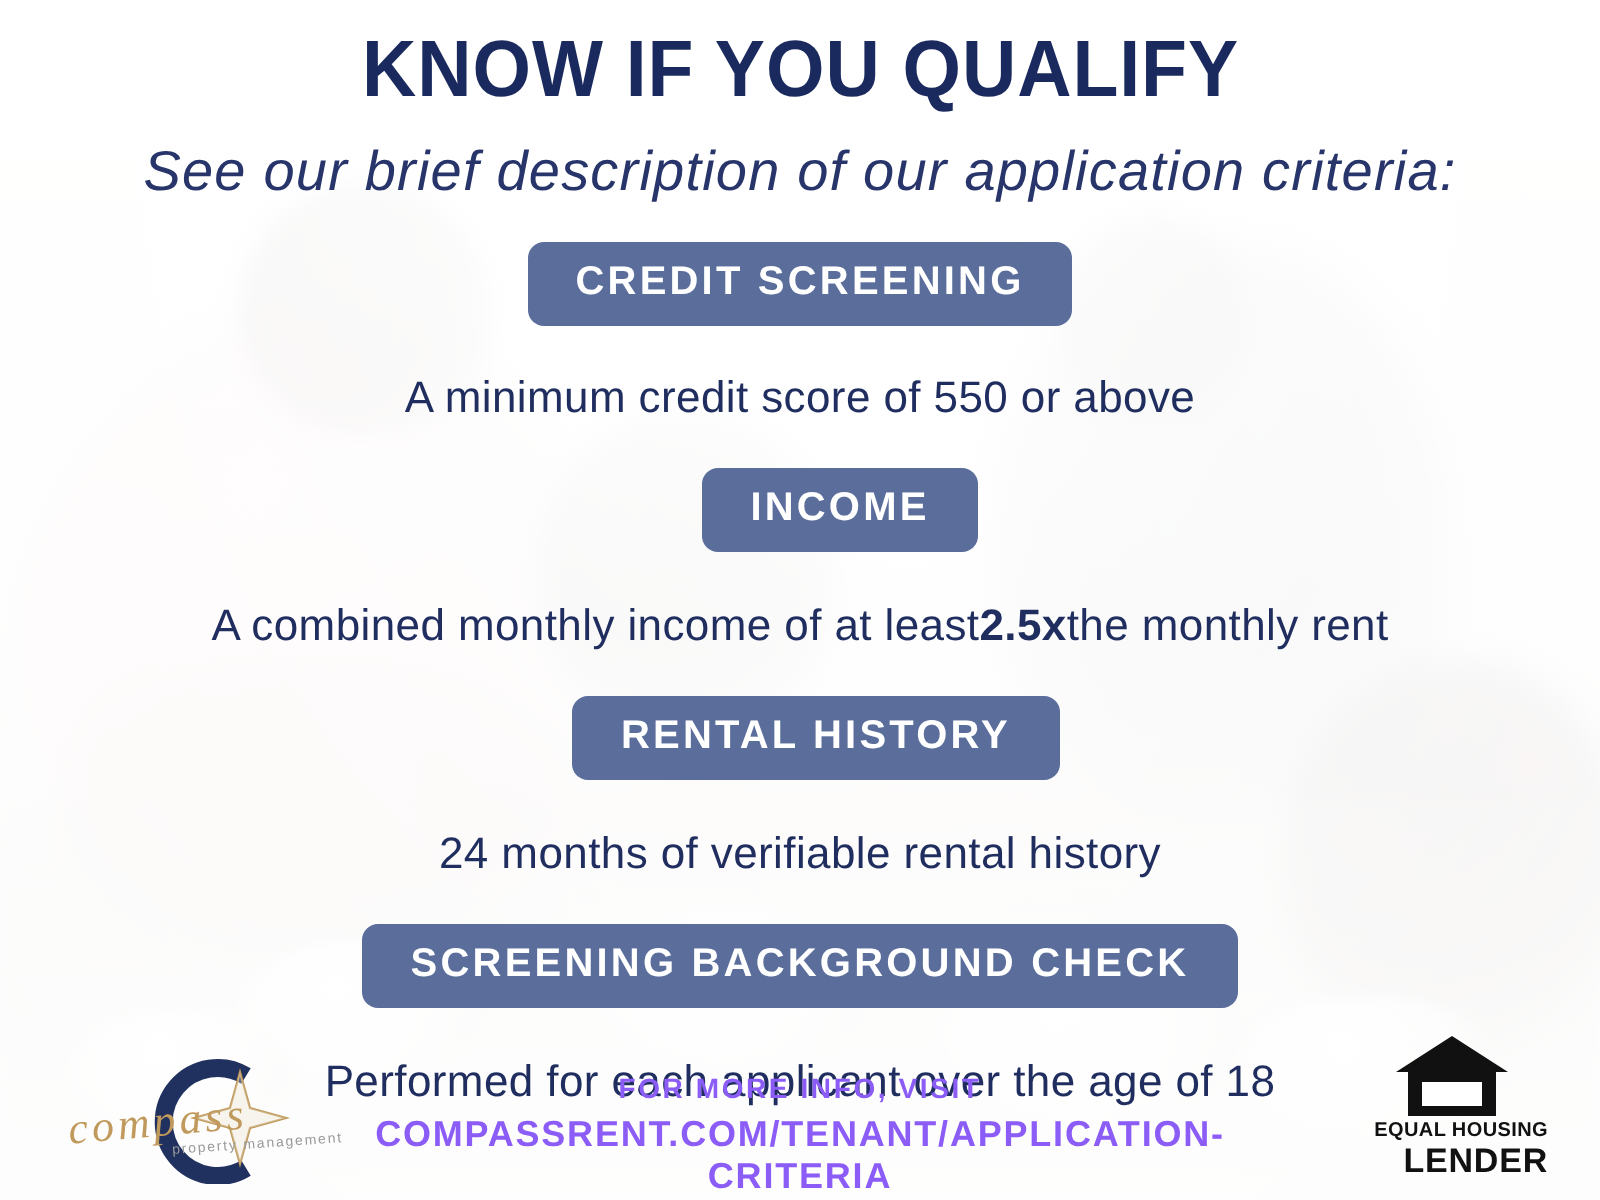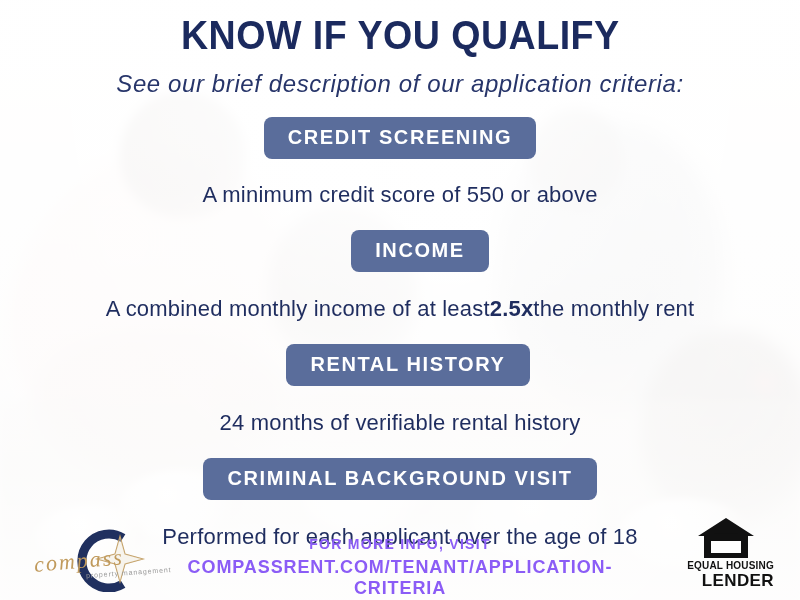--- a/index.html
+++ b/index.html
@@ -168,21 +168,21 @@
     font-weight: 800;
     letter-spacing: .5px;
     color: #1b2a5e;
     text-align: center;
     font-stretch: condensed;
     transform: scaleX(.94);
   }
 
   .subtitle {
     margin-top: 12px;
-    font-size: 24px;
+    font-size: 28px;
     font-style: italic;
     font-weight: 400;
     color: #27356a;
     letter-spacing: .6px;
     text-align: center;
   }
 
   .pill {
     display: inline-block;
     background: #5a6d9b;
@@ -311,21 +311,21 @@
     <div class="criteria-line line-inc">
       <span>A combined monthly income of at least</span><b>2.5x</b><span>the monthly rent</span>
     </div>
 
     <div class="row-rh">
       <span class="pill">RENTAL HISTORY</span>
     </div>
     <div class="criteria-line line-rh">24 months of verifiable rental history</div>
 
     <div class="row-cbc">
-      <span class="pill">CRIMINAL BACKGROUND VISIT</span>
+      <span class="pill">SCREENING BACKGROUND CHECK</span>
     </div>
     <div class="criteria-line line-cbc">Performed for each applicant over the age of 18</div>
   </div>
 
   <div class="footer">
 
     <div class="logo">
       <svg width="150" height="66" viewBox="0 0 150 66">
         <path d="M93 12 A27 27 0 1 0 93 58" fill="none" stroke="#20305f" stroke-width="9" stroke-linecap="butt"></path>
         <path d="M90 10 L95 28 L113 33 L95 38 L90 56 L85 38 L67 33 L85 28 Z" fill="none" stroke="#c09a5c" stroke-width="1.1"></path>

